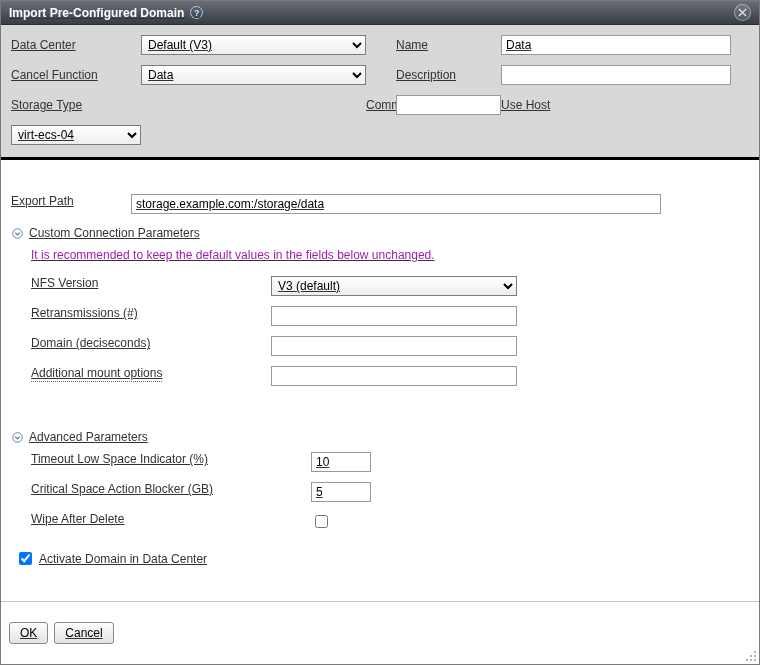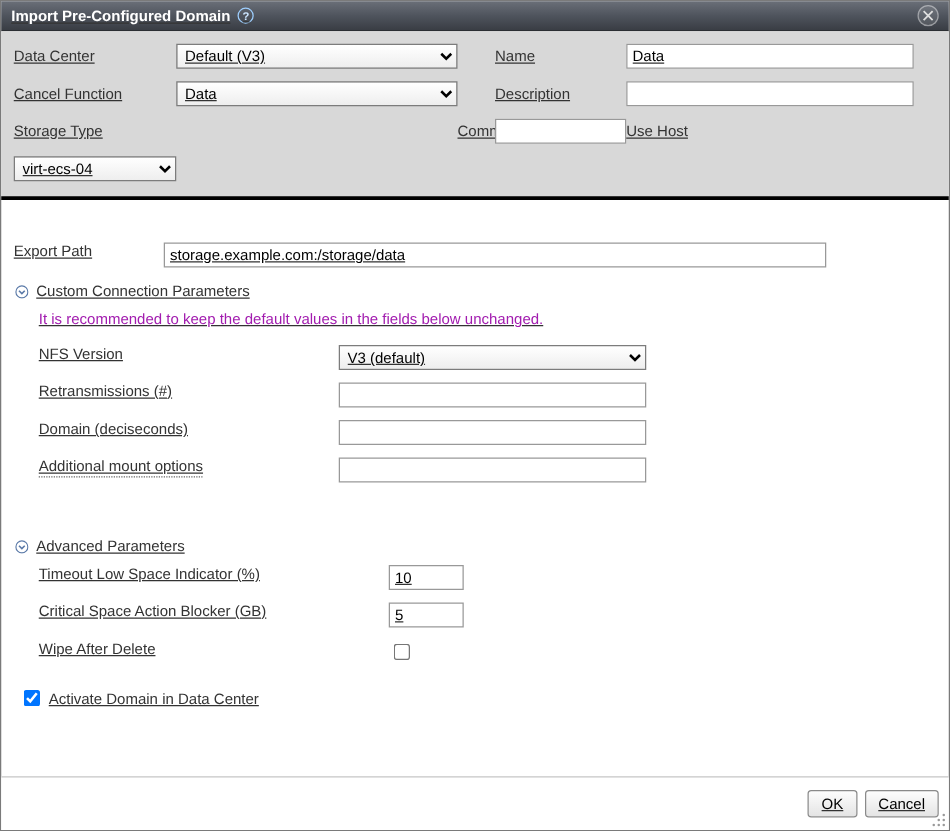--- a/index.html
+++ b/index.html
@@ -50,21 +50,21 @@
   .form-row { display:flex; margin-bottom:10px; }
   .form-row .flabel { width:240px; }
   .dotted { border-bottom:1px dotted #666; padding-bottom:1px; }
   .narrow { width:60px; }
   .mid { width:246px; }
   .checkbox { width:13px; height:13px; }
 
   .activate-row { display:flex; align-items:center; gap:4px; margin:18px 0 0 4px; }
 
   .footer {
-    border-top:1px solid #c6c6c6; padding:10px 8px; display:flex; justify-content:flex-end; gap:6px;
+    border-top:1px solid #c6c6c6; padding:20px 8px; display:flex; justify-content:flex-start; gap:6px;
     background:#fff;
   }
   .btn {
     height:22px; padding:0 10px; border:1px solid #8a8a8a; border-radius:3px;
     background:linear-gradient(#fdfdfd,#e4e4e4); font-size:12px; cursor:pointer;
   }
   .resize-grip { position:absolute; right:2px; bottom:2px; width:14px; height:14px; }
 </style>
 </head>
 <body>

